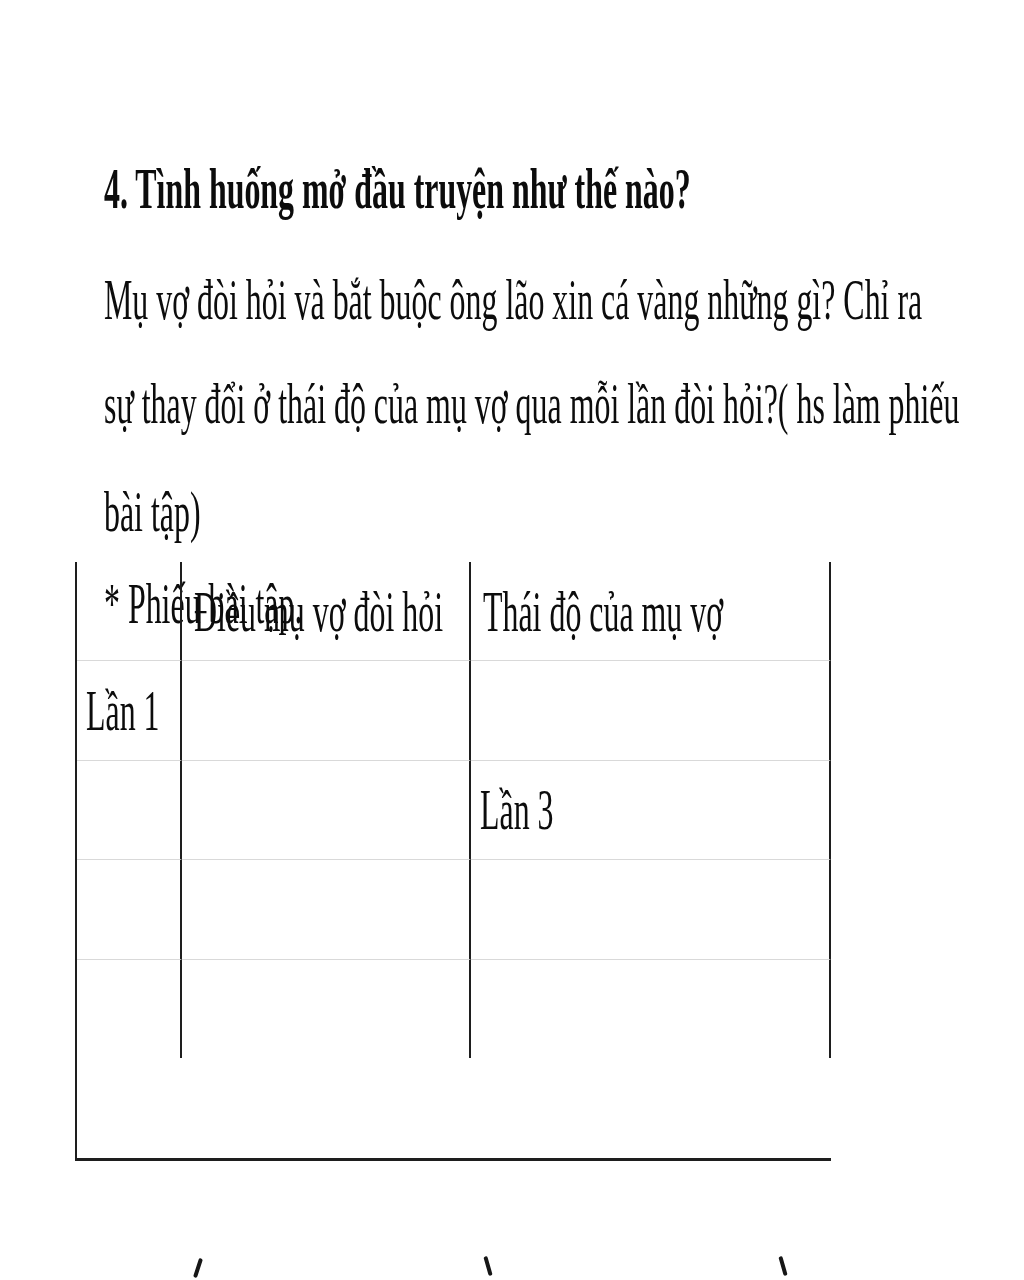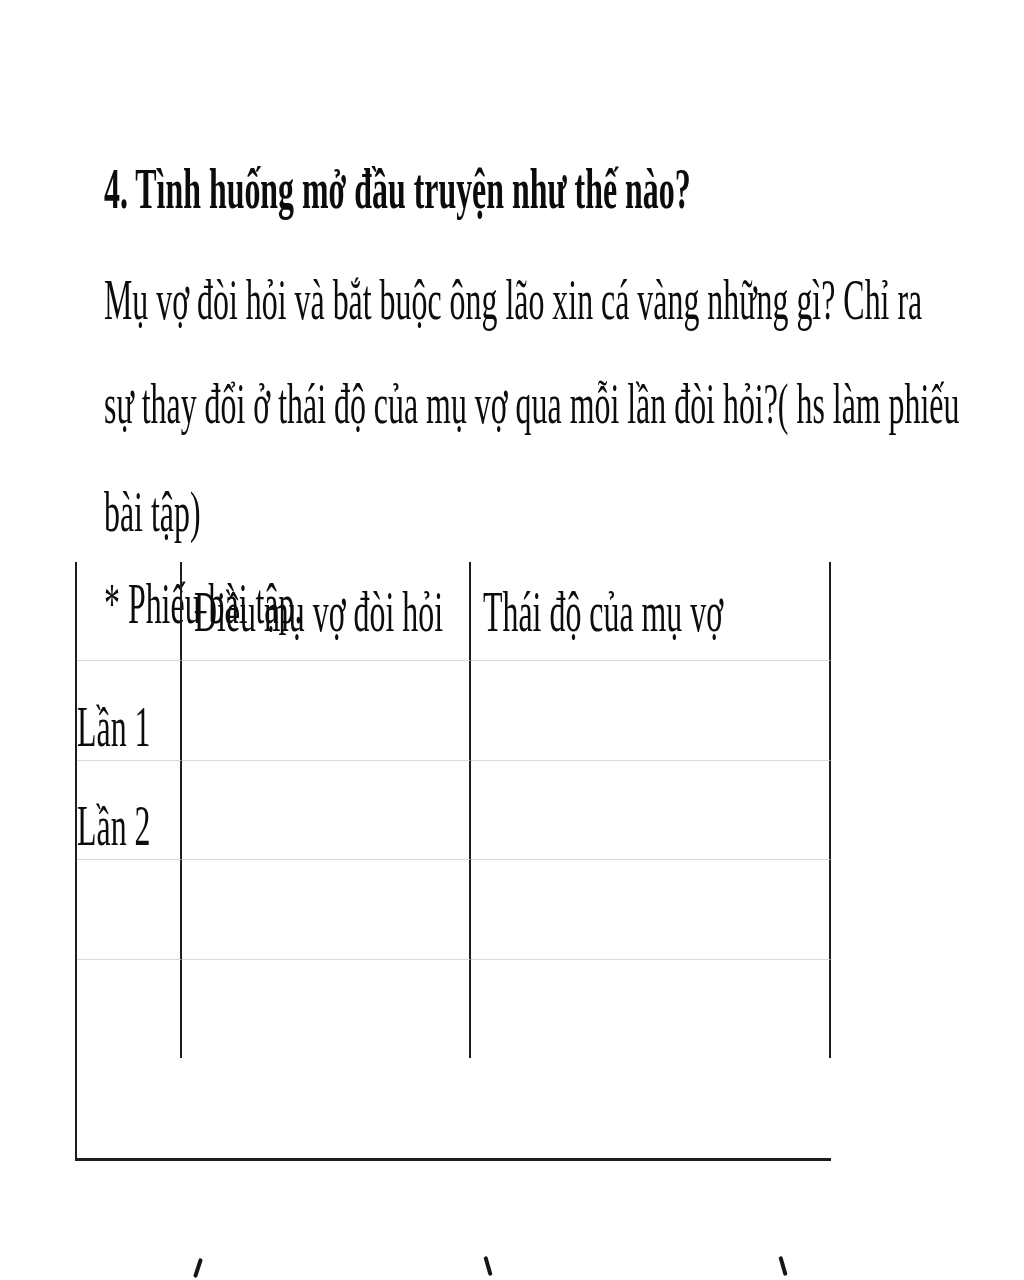--- a/index.html
+++ b/index.html
@@ -48,21 +48,21 @@
     border-bottom:3px solid #1e1e1e;
     box-sizing:content-box;
   }
   .cell{
     border-right:2px solid #1e1e1e;
     display:flex;align-items:center;
     font-size:58px;
     overflow:hidden;
   }
   .cell.rt{border-top:1px solid #d9d9d9;}
-  .cell.lab{align-items:flex-end;}
+  .cell.lab{padding-left:9px;}
   .cell.hd{padding-left:12px;}
 
   
   #discussion-line{top:1164px;left:85px;}
 
   
   .acc{
     position:absolute;
     width:4px;height:20px;
     background:#161616;
@@ -114,30 +114,30 @@
   <div class="cell lab rt">
     <span class="cx">Lần 1</span>
   </div>
   <div class="cell rt">
       <span class="cx"></span>
     </div>
   <div class="cell rt">
       <span class="cx"></span>
     </div>
 
-  <div class="cell lab rt">
-    <span class="cx">Lần 2</span>
-  </div>
   <div class="cell rt">
       <span class="cx"></span>
     </div>
   <div class="cell rt">
       <span class="cx"></span>
     </div>
 
+  <div class="cell lab rt">
+    <span class="cx">Lần 3</span>
+  </div>
   <div class="cell rt">
       <span class="cx"></span>
     </div>
   <div class="cell rt">
       <span class="cx"></span>
     </div>
 
   <div class="cell rt">
       <span class="cx"></span>
     </div>

